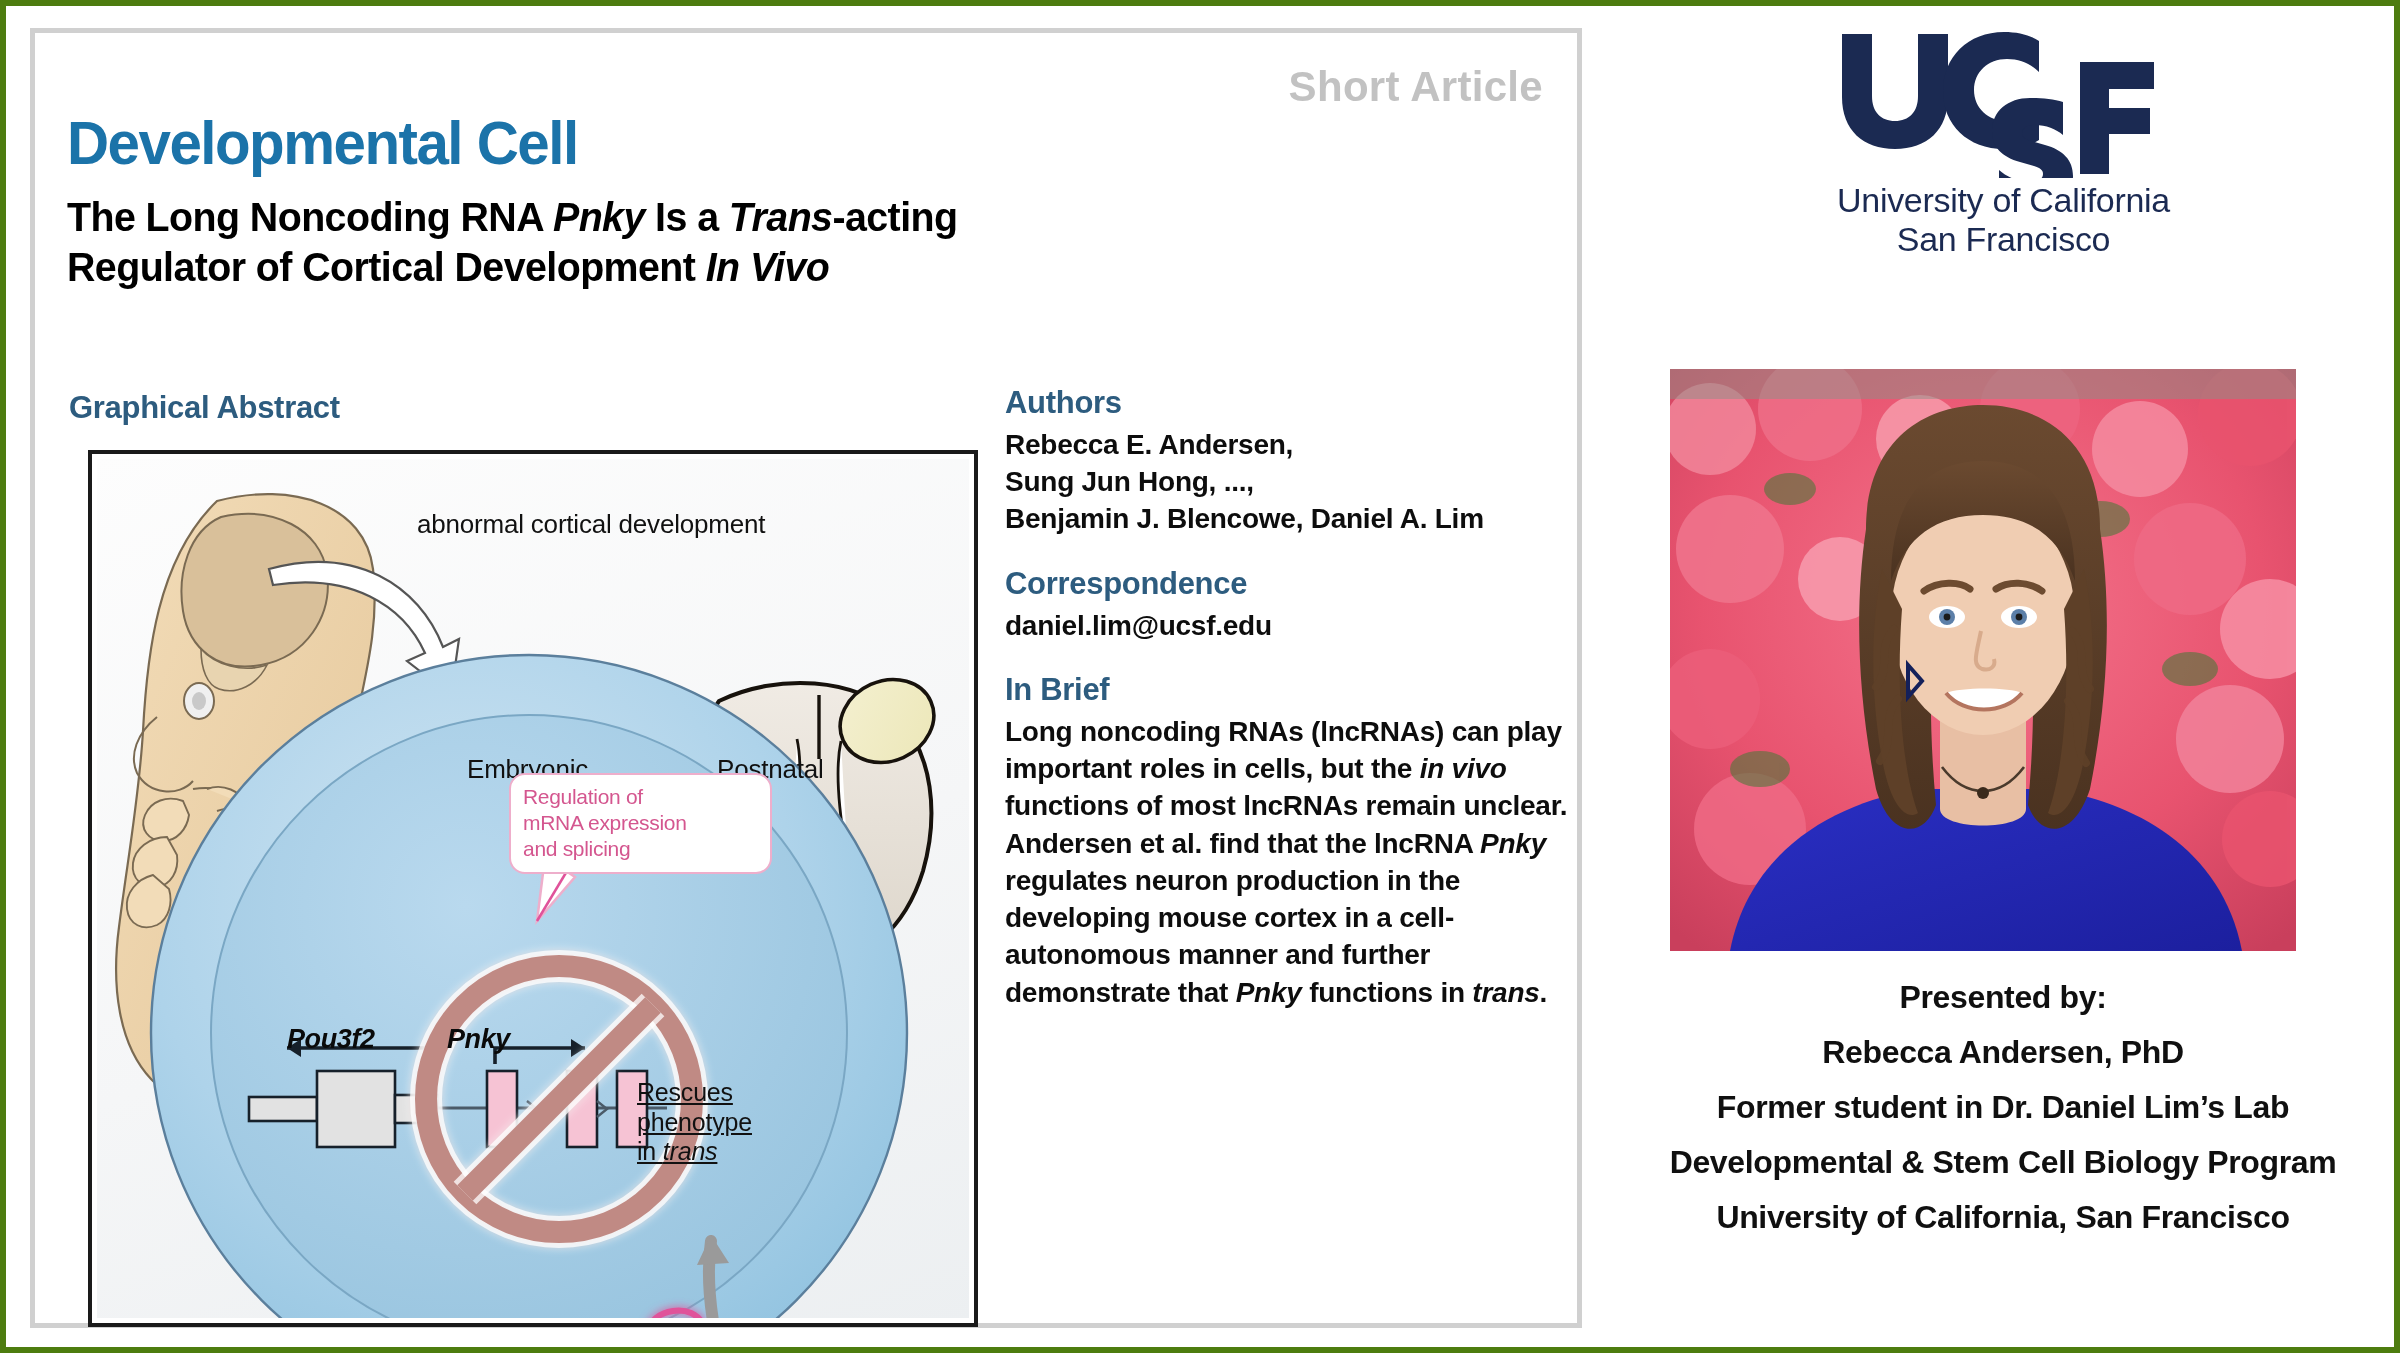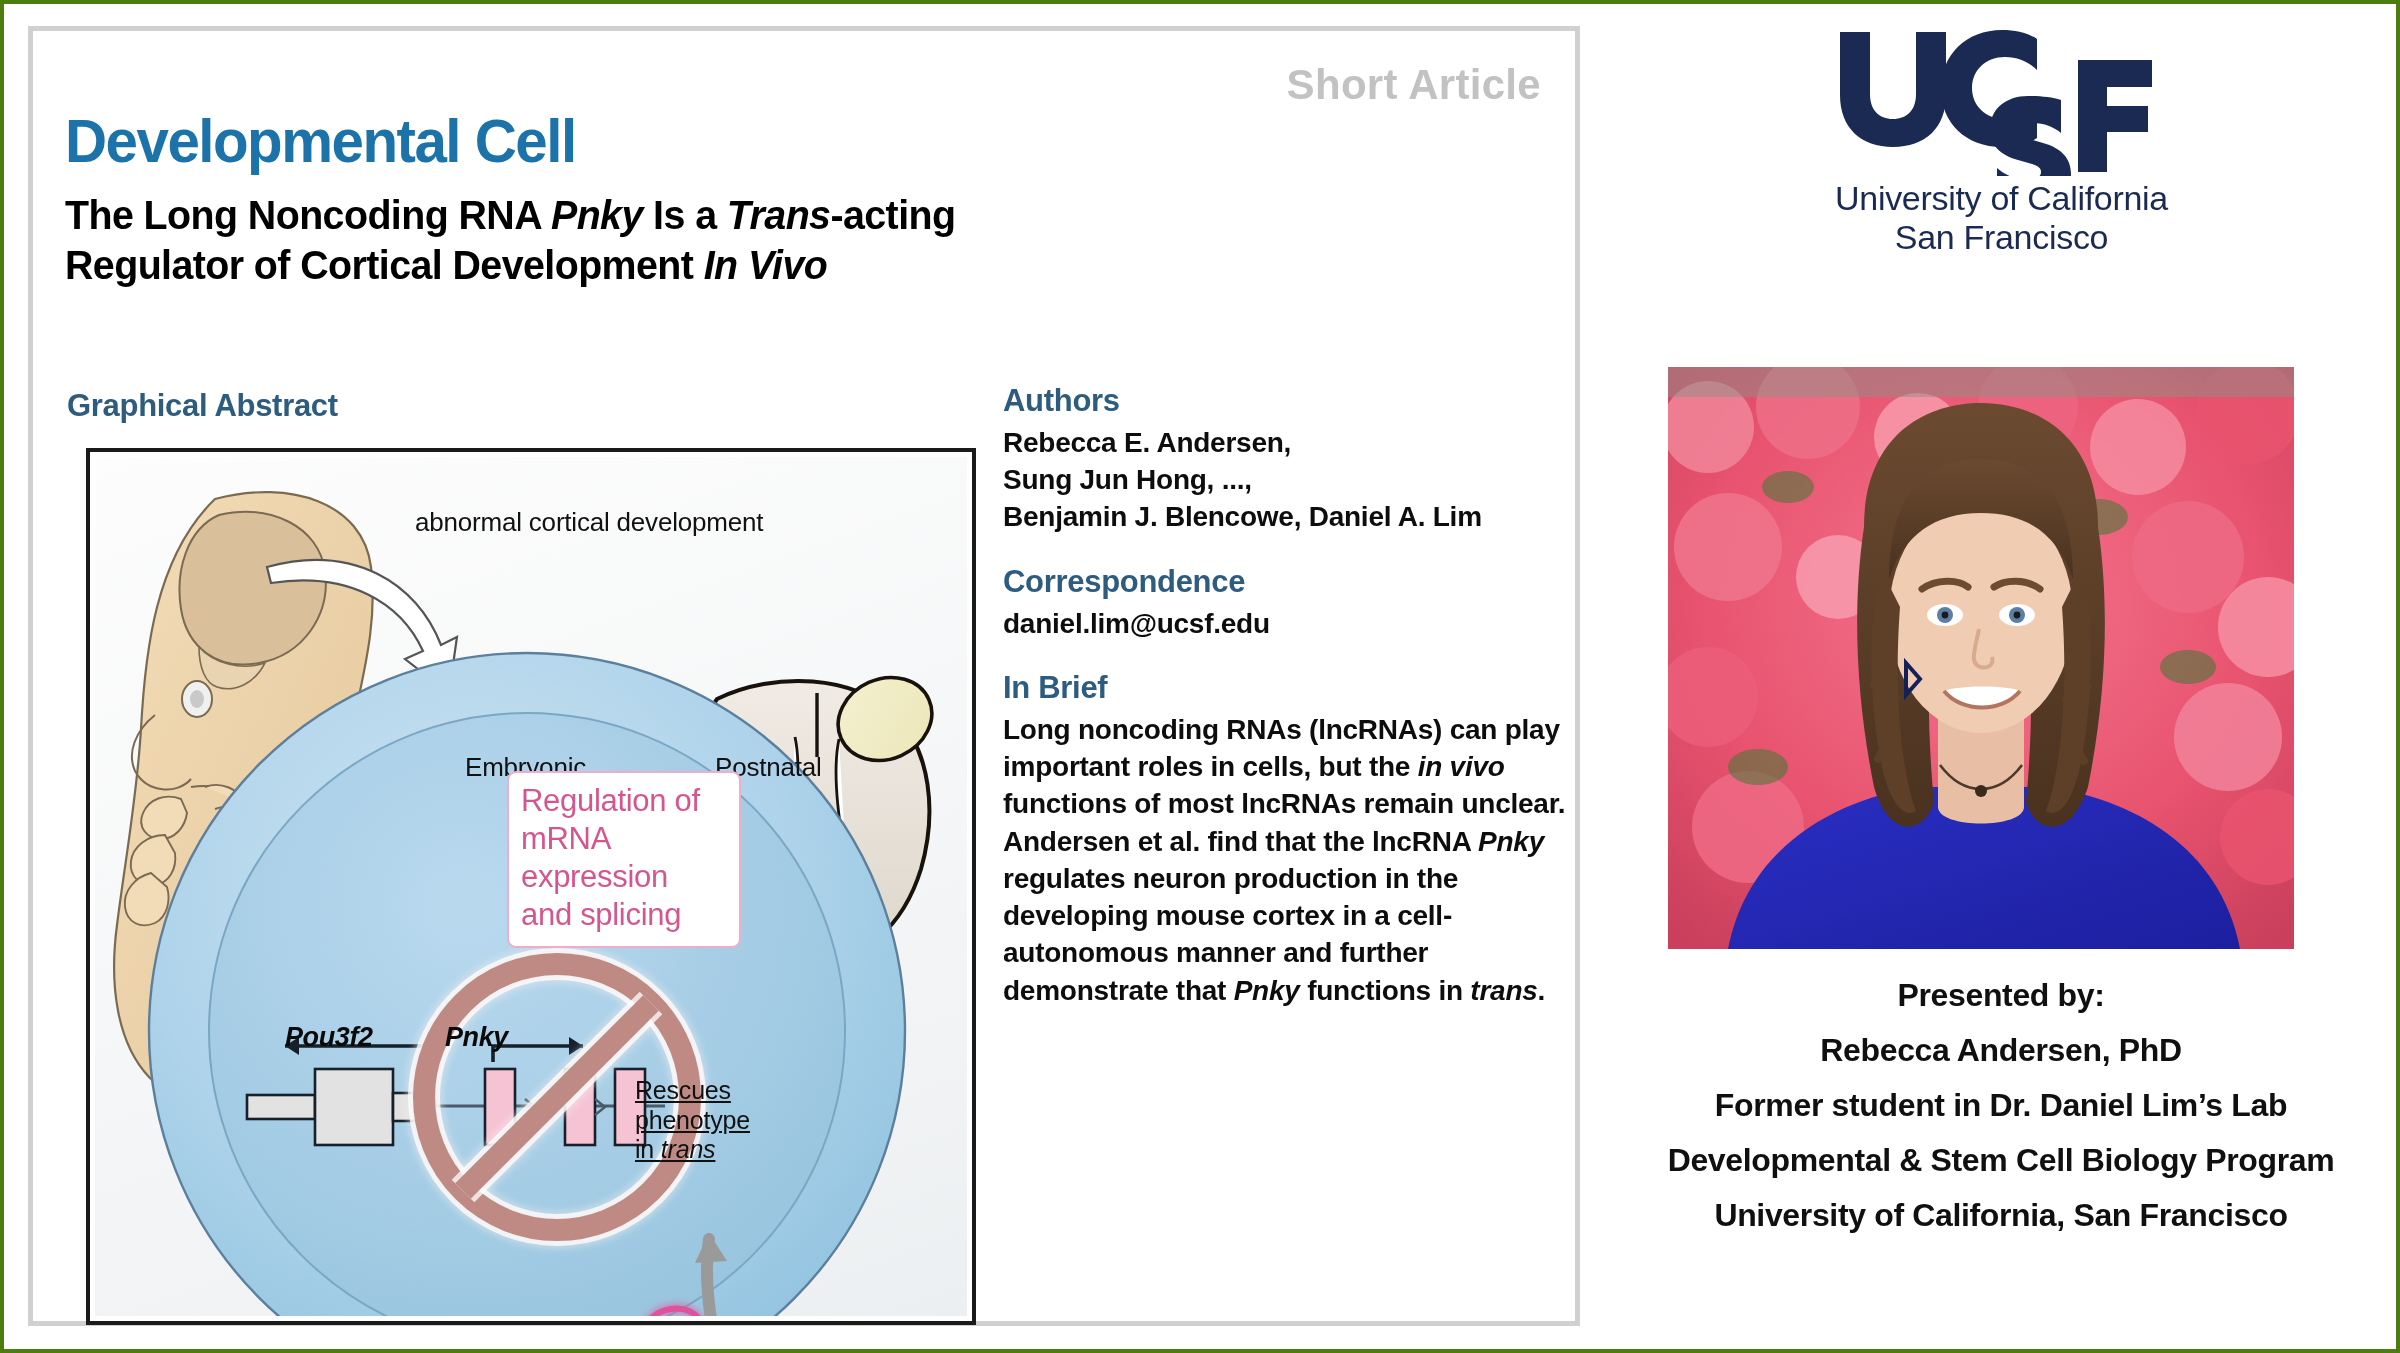--- a/index.html
+++ b/index.html
@@ -6,21 +6,21 @@
   html, body {
     width: 2400px; height: 1353px;
     background: #ffffff;
     font-family: "Liberation Sans", sans-serif;
     overflow: hidden;
   }
   #root {
     position: relative;
     width: 2400px; height: 1353px;
     background: #ffffff;
-    border: 4px solid #4d7c0f;
+    border: 6px solid #4d7c0f;
   }
 
   
   #article-card {
     position: absolute;
     left: 24px; top: 22px;
     width: 1552px; height: 1300px;
     background: #ffffff;
     border: 5px solid #d0d0d0;
   }
@@ -122,26 +122,26 @@
   #lab-embryonic { left: 370px; top: 295px; }
   #lab-postnatal { left: 620px; top: 295px; }
 
   
   #fig-svg { position:absolute; left:0; top:0; }
 
   
   #bubble {
     position: absolute;
     left: 412px; top: 314px;
-    width: 234px;
+    width: 263px;
     background: #ffffff;
     border: 2.5px solid #eeaecb;
-    border-radius: 9px;
+    border-radius: 16px;
     padding: 9px 11px 11px 12px;
-    font-size: 31px; line-height: 1.23;
+    font-size: 21px; line-height: 1.23;
     color: #d4568f; letter-spacing: -.3px;
   }
 
   .cell-txt {
     position: absolute;
     font-size: 25px; color: #111; line-height: 1.18;
     letter-spacing: -.2px;
     text-decoration: underline;
   }
   .cell-txt i { font-style: italic; }

